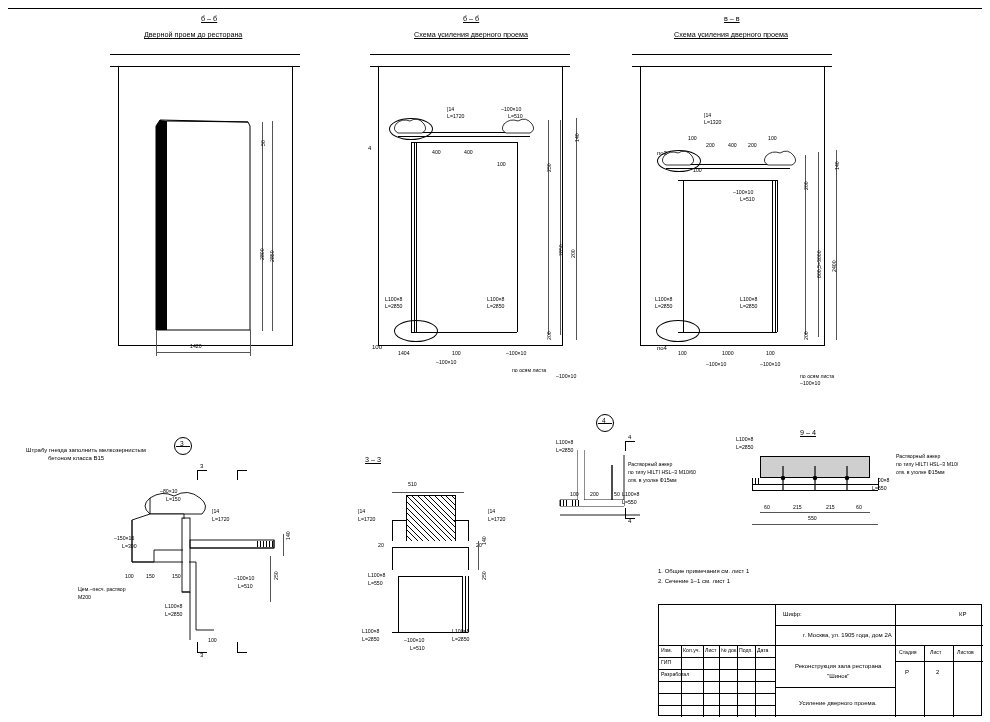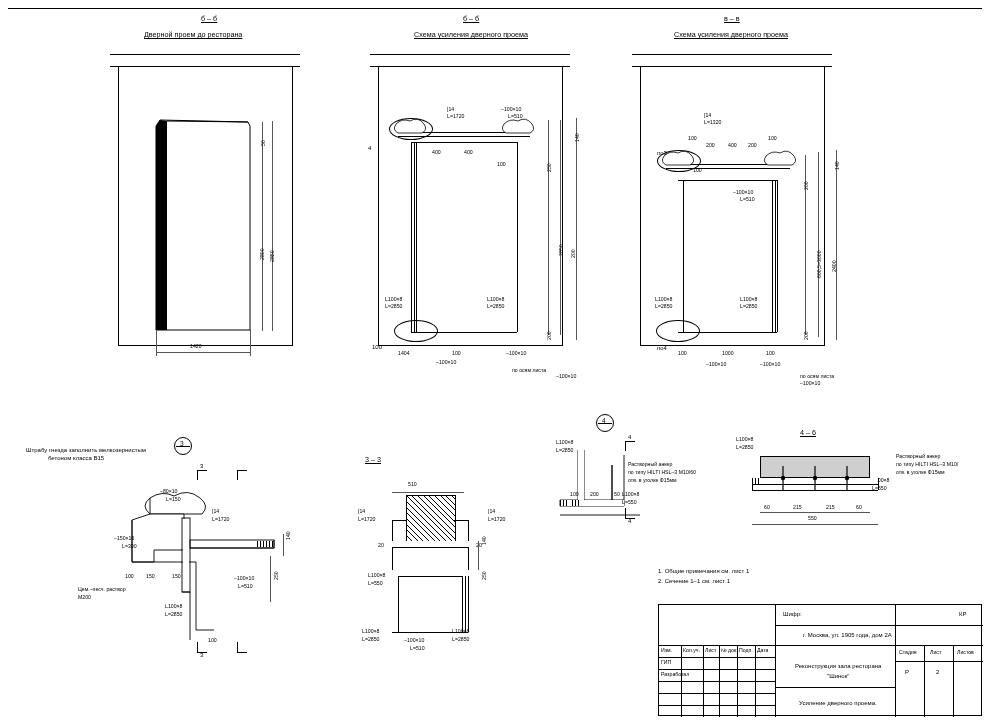--- a/index.html
+++ b/index.html
@@ -316,21 +316,21 @@
     <div class="t" style="left:590px;top:492px;">200</div>
     <div class="t" style="left:614px;top:492px;">50</div>
     <div class="t" style="left:628px;top:462px;">Растворный анкер</div>
     <div class="t" style="left:628px;top:470px;">по типу НІLТІ НSL–3 М10/60</div>
     <div class="t" style="left:628px;top:478px;">отв. в уголке Ф15мм</div>
     <div class="t" style="left:622px;top:492px;">L100×8</div>
     <div class="t" style="left:622px;top:500px;">L=550</div>
   </div>
 
   <div>
-    <div class="ttl" style="left:800px;top:428px;">4 – 6</div>
+    <div class="ttl" style="left:800px;top:428px;">9 – 4</div>
     <div class="t" style="left:736px;top:437px;">L100×8</div>
     <div class="t" style="left:736px;top:445px;">L=2850</div>
     <div class="t" style="left:872px;top:478px;">L100×8</div>
     <div class="t" style="left:872px;top:486px;">L=550</div>
     <div class="t" style="left:896px;top:454px;">Растворный анкер</div>
     <div class="t" style="left:896px;top:462px;">по типу НІLТІ НSL–3 М10/</div>
     <div class="t" style="left:896px;top:470px;">отв. в уголке Ф15мм</div>
 
     <div class="grey" style="left:760px;top:456px;width:110px;height:22px;background:#cfcfcf;"></div>
     <div class="ln hl" style="left:752px;top:478px;width:126px;"></div>

